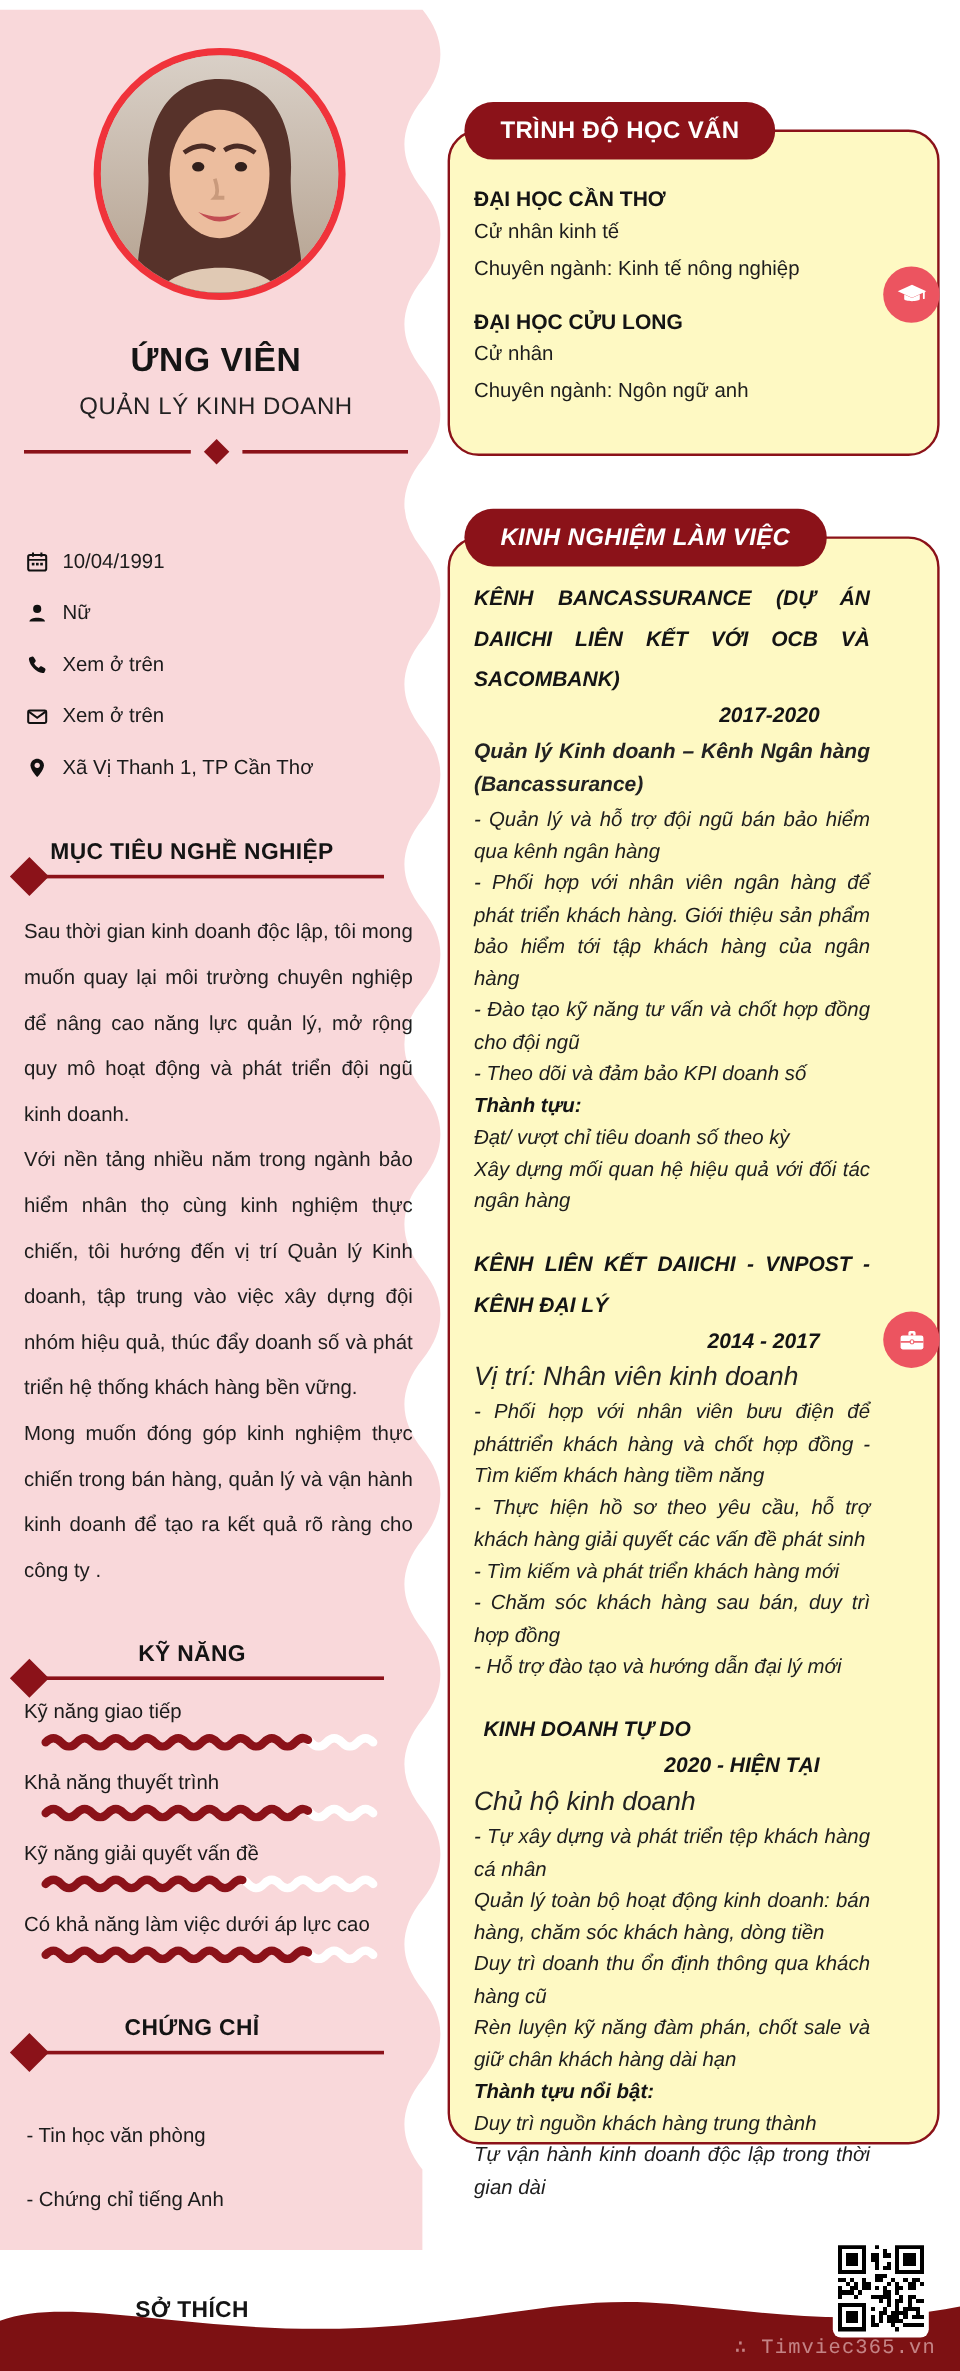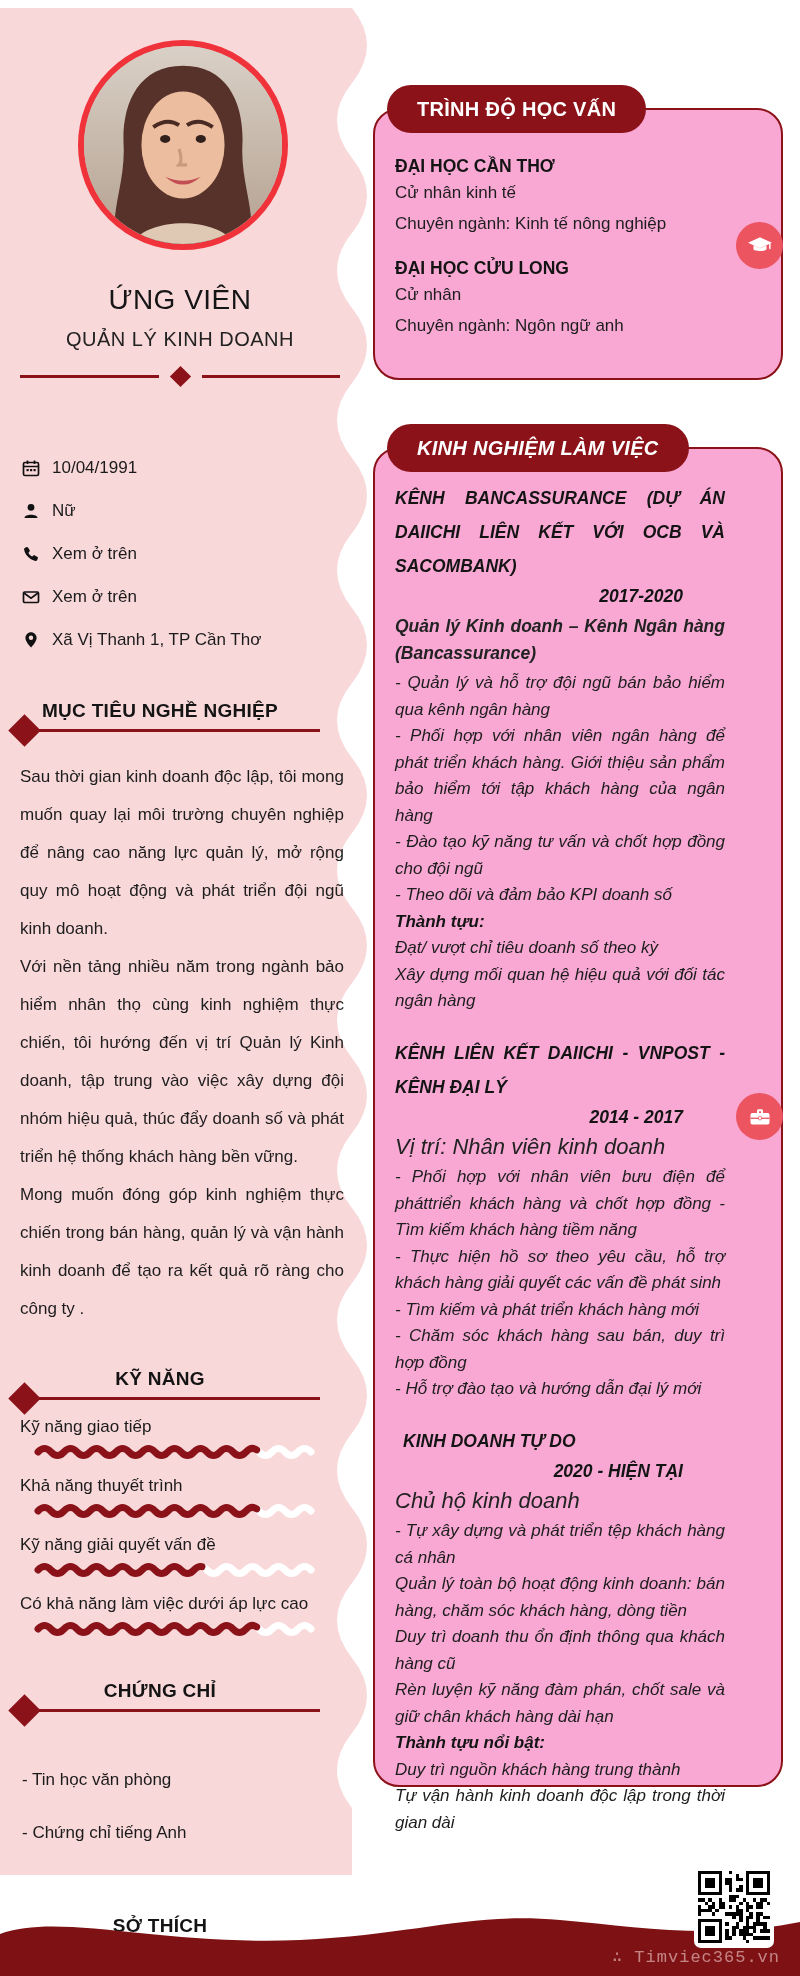--- a/index.html
+++ b/index.html
@@ -4,21 +4,21 @@
 <style>
   html,body{margin:0;padding:0;background:#ffffff;}
   .page{position:relative;width:800px;height:1976px;background:#ffffff;overflow:hidden;
         font-family:"Liberation Sans",sans-serif;color:#222;}
   
   .sidebar-bg{position:absolute;left:0;top:8px;width:382px;height:1867px;z-index:0;}
   .sidebar{position:absolute;left:0;top:8px;width:360px;z-index:1;}
   .avatar{width:198px;height:198px;border:6px solid #f0333b;border-radius:50%;
           margin:32px auto 0;margin-left:78px;overflow:hidden;background:#cfc5ba;}
   .avatar svg{display:block;width:100%;height:100%;}
-  .person-name{margin-top:34px;text-align:center;font-size:28px;font-weight:normal;color:#151515;letter-spacing:.5px;}
+  .person-name{margin-top:34px;text-align:center;font-size:28px;font-weight:bold;color:#151515;letter-spacing:.5px;}
   .person-title{margin-top:12px;text-align:center;font-size:20px;color:#222;letter-spacing:.5px;}
   .name-divider{display:flex;align-items:center;margin:18px 20px 0 20px;}
   .name-divider .line{flex:1;height:3px;background:#8b1219;}
   .name-divider .dia{width:15px;height:15px;background:#8b1219;transform:rotate(45deg);margin:0 14px;}
   .contact{margin:74px 0 0 22px;}
   .c-row{display:flex;align-items:center;margin-bottom:23px;font-size:17px;color:#1b1b1b;}
   .c-row .ic{width:18px;height:18px;margin-right:12px;flex:0 0 18px;}
   
   .sec{margin-top:0;}
   .sec-head{position:relative;margin-top:0;}
@@ -30,21 +30,21 @@
   .obj-text{margin:26px 16px 0 20px;font-size:17px;line-height:38px;text-align:justify;
             white-space:pre-line;color:#1d1d1d;}
   
   .skill{margin-left:20px;margin-right:20px;}
   .skill-label{font-size:17px;color:#1b1b1b;margin-top:17px;}
   .skill-bar{display:block;margin:6px 0 0 13px;}
   
   .plain-list{margin:28px 20px 0 22px;font-size:17px;line-height:26.5px;color:#1b1b1b;white-space:pre-line;}
   
   .card{position:absolute;left:373px;width:410px;border:2px solid #8b1219;border-radius:26px;
-        background:#f9a8d4;box-sizing:border-box;z-index:1;}
+        background:#fef9c3;box-sizing:border-box;z-index:1;}
   .card-edu{top:108px;height:272px;}
   .card-exp{top:447px;height:1340px;font-style:italic;}
   .pill{position:absolute;top:-25px;left:12px;height:48px;line-height:48px;padding:0 30px;
         background:#8b1219;color:#fff;font-size:20px;font-weight:bold;border-radius:25px;
         letter-spacing:.3px;white-space:nowrap;}
   .badge{position:absolute;right:-2px;width:47px;height:47px;border-radius:50%;background:#ec5460;
          display:flex;align-items:center;justify-content:center;}
   .badge-edu{top:112px;}
   .badge-exp{top:644px;}
   .card-body{padding:46px 56px 0 20px;}

